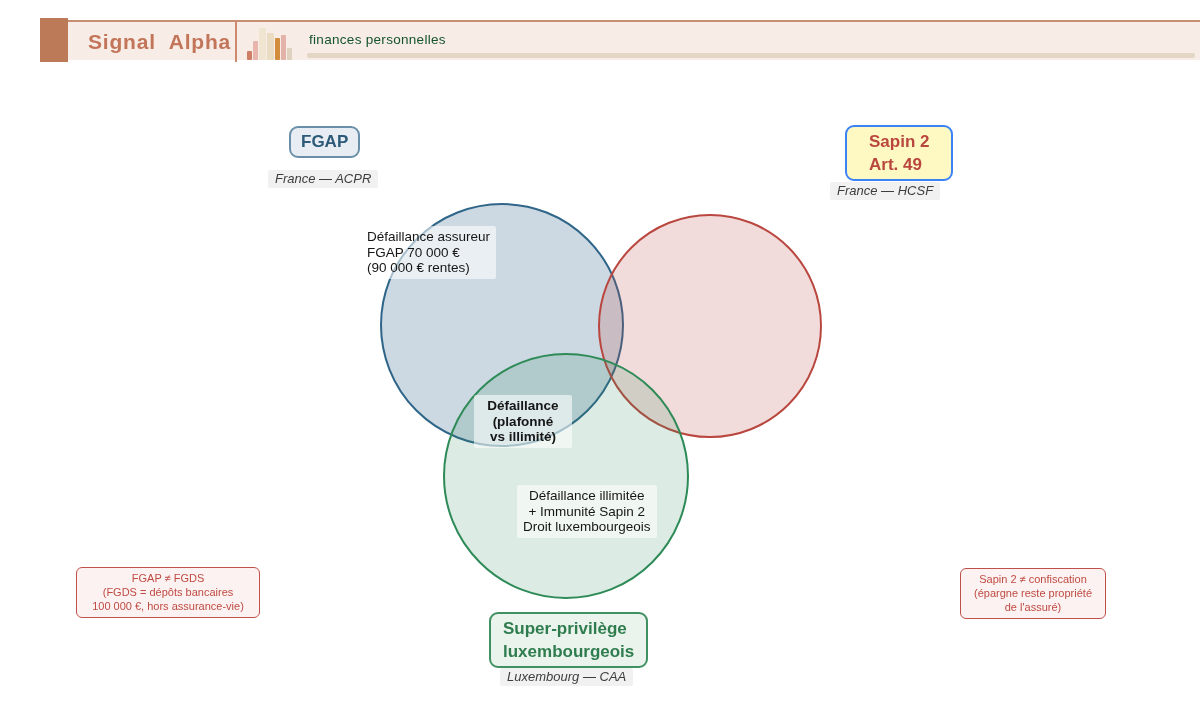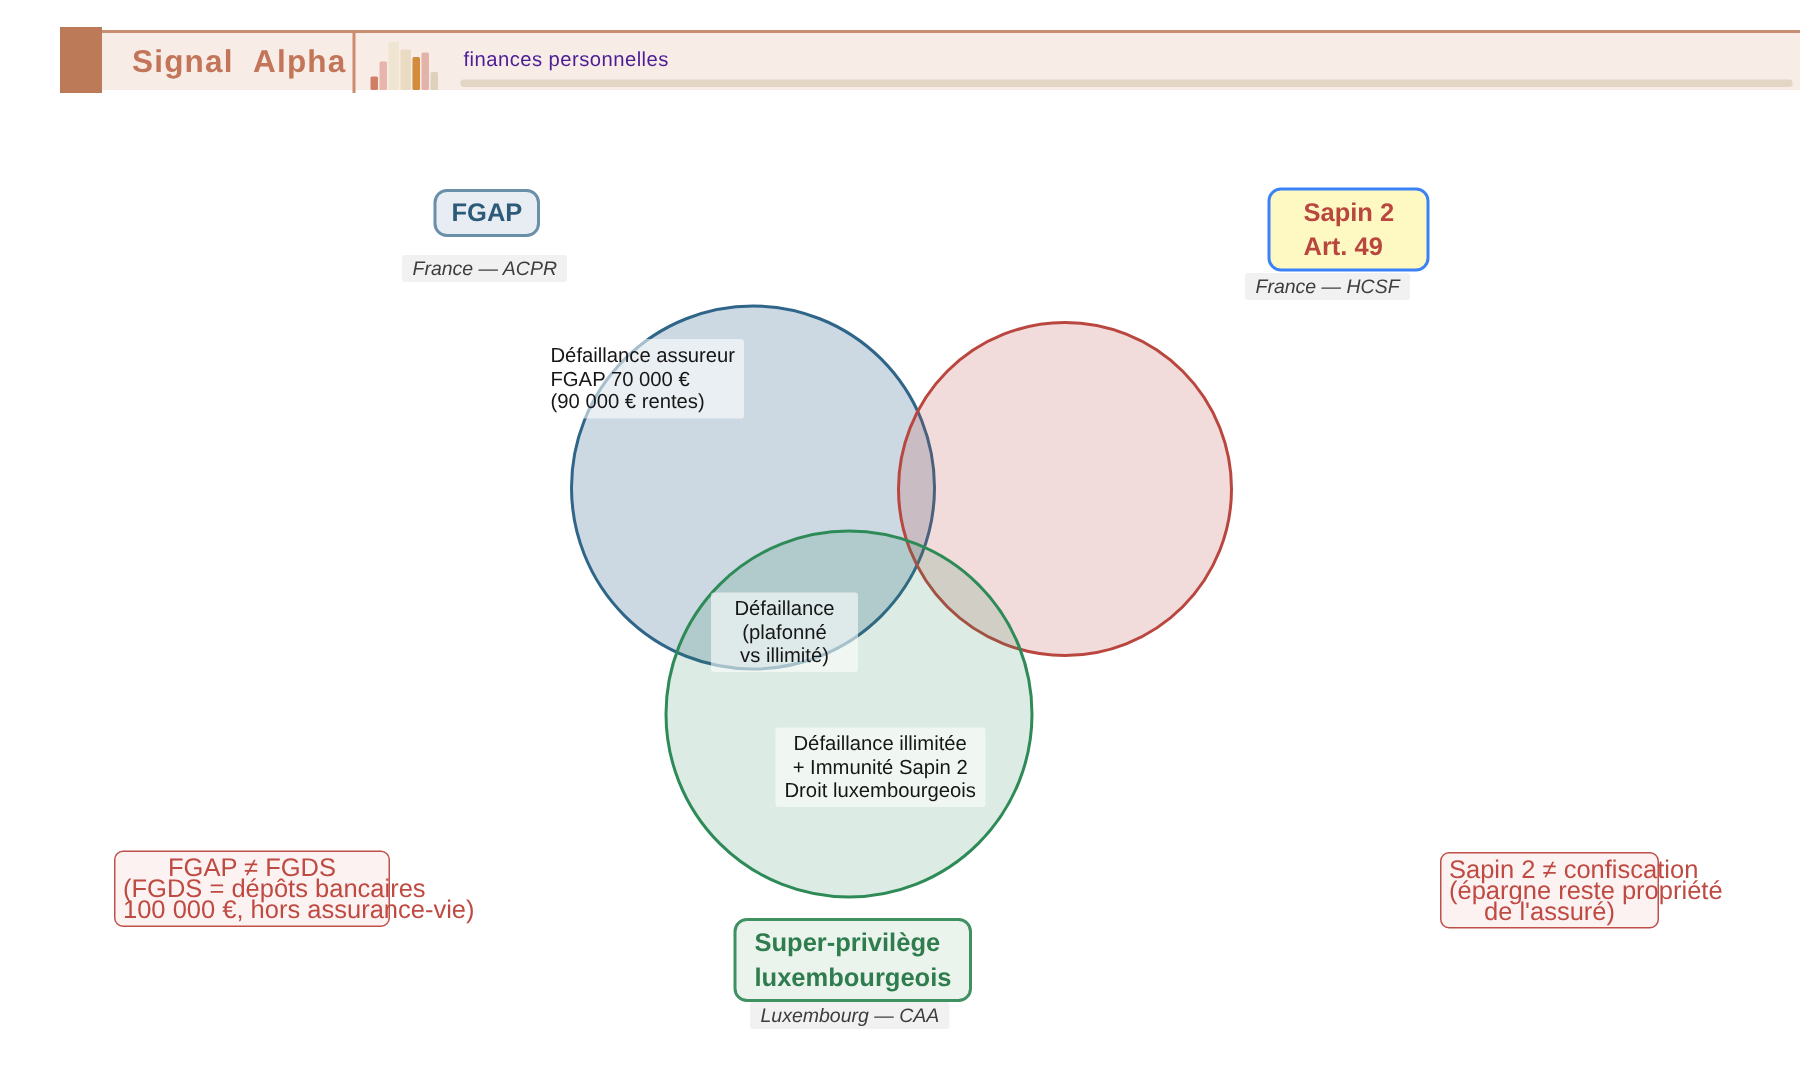--- a/index.html
+++ b/index.html
@@ -19,21 +19,21 @@
     color:#c3755a; letter-spacing:0.8px; word-spacing:7px;
   }
   .header-divider { position:absolute; left:167px; top:0; width:2px; height:40px; background:#cd8a6e; }
   .logo-bars {
     position:absolute; left:179px; top:5px; height:33px; width:50px;
     display:flex; align-items:flex-end; gap:1px;
   }
   .logo-bars .b { display:block; width:5px; border-radius:1px; }
   .logo-bars .b.wide { width:7px; }
   .tagline {
-    position:absolute; left:241px; top:10px; font-size:13.5px; color:#4c1d95; letter-spacing:0.3px;
+    position:absolute; left:241px; top:10px; font-size:13.5px; color:#14532d; letter-spacing:0.3px;
   }
   .tagline-underline {
     position:absolute; left:239px; top:31px; width:888px; height:5px;
     background:#e4d6c5; border-radius:2px;
   }
 
   
   .venn-svg { position:absolute; left:0; top:0; }
 
   .badge {
@@ -46,24 +46,24 @@
 
   .sublabel {
     position:absolute; font-style:italic; font-size:13px; color:#3d3d3d;
     background:#f1f1f1; padding:1px 7px 2px 7px; border-radius:2px;
   }
 
   .region-text {
     position:absolute; font-size:13.5px; line-height:15.5px; color:#161616;
     background:rgba(255,255,255,0.58); padding:3px 6px; border-radius:2px;
   }
-  .region-text.center { text-align:center; }
+  .region-text.center { text-align:center;font-weight:bold; }
 
   .note {
-    position:absolute; font-size:17px; line-height:13.8px; color:#bf4a42;
+    position:absolute; font-size:11px; line-height:13.8px; color:#bf4a42;
     text-align:center; border:1.5px solid #c0514a; background:#fcf2f1;
     border-radius:6px; padding:4px 5px; box-sizing:border-box; white-space:nowrap;
   }
 </style>
 </head>
 <body>
 
 <div class="page">
 
   <div class="brand-square"></div>

